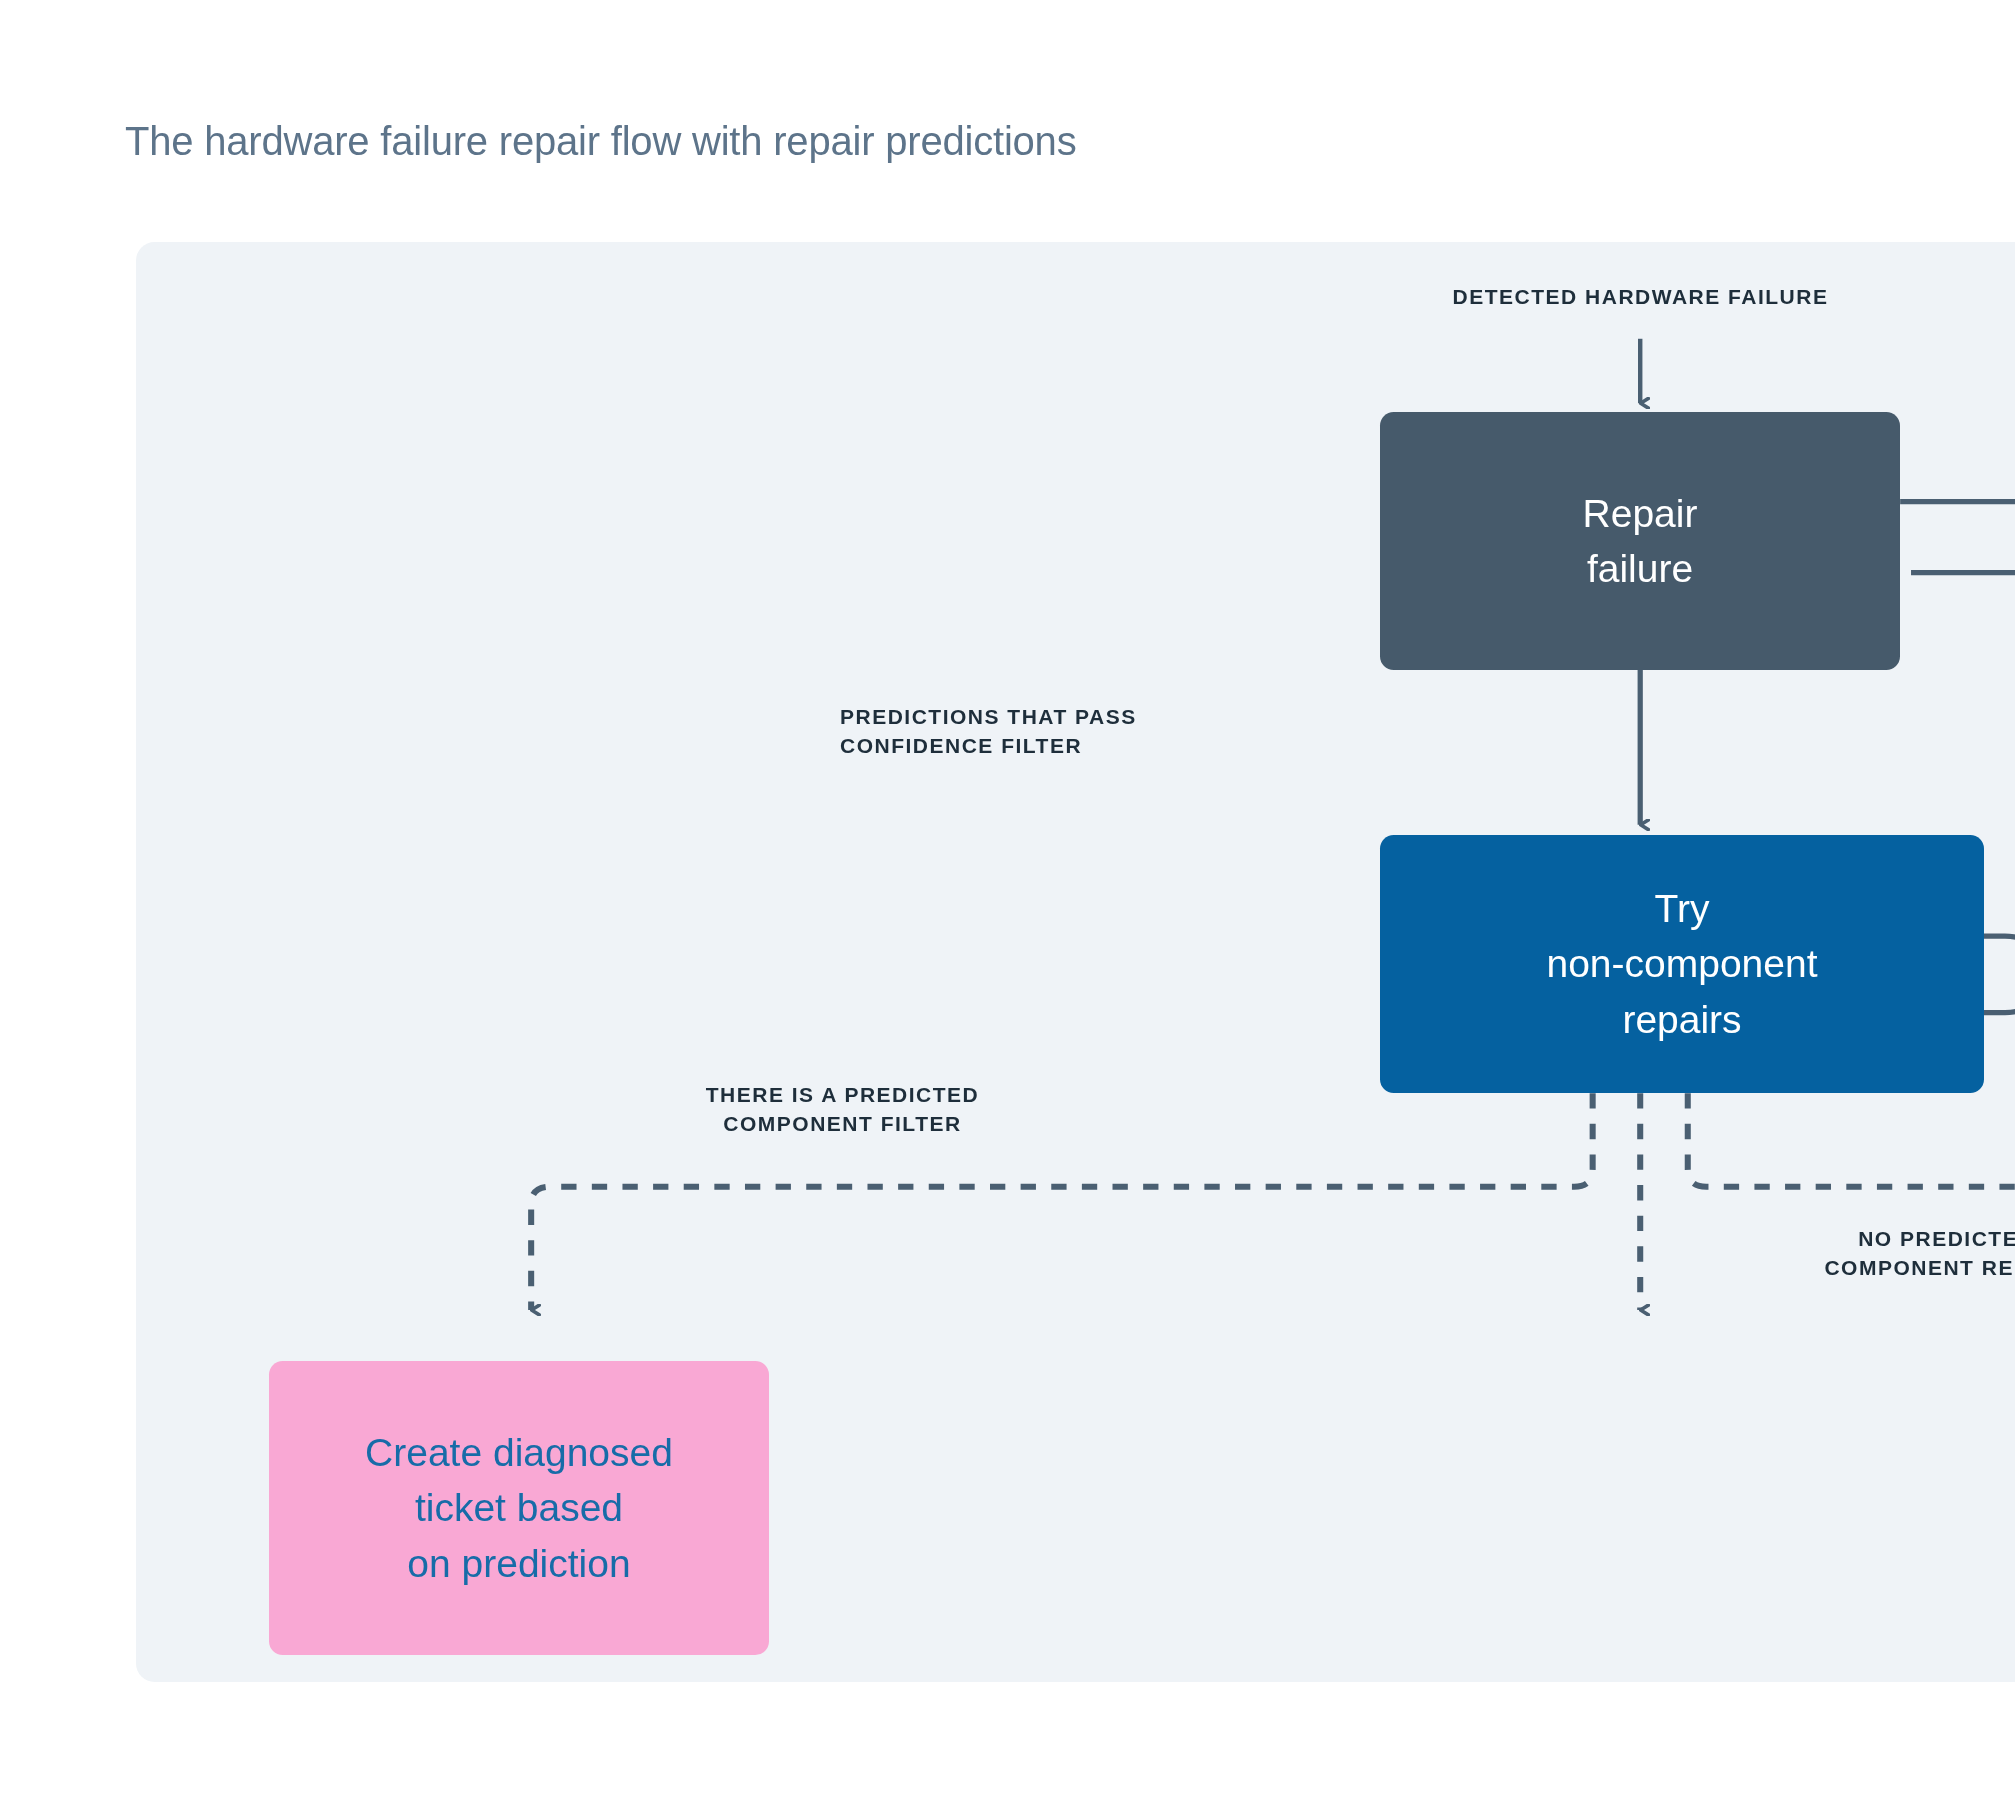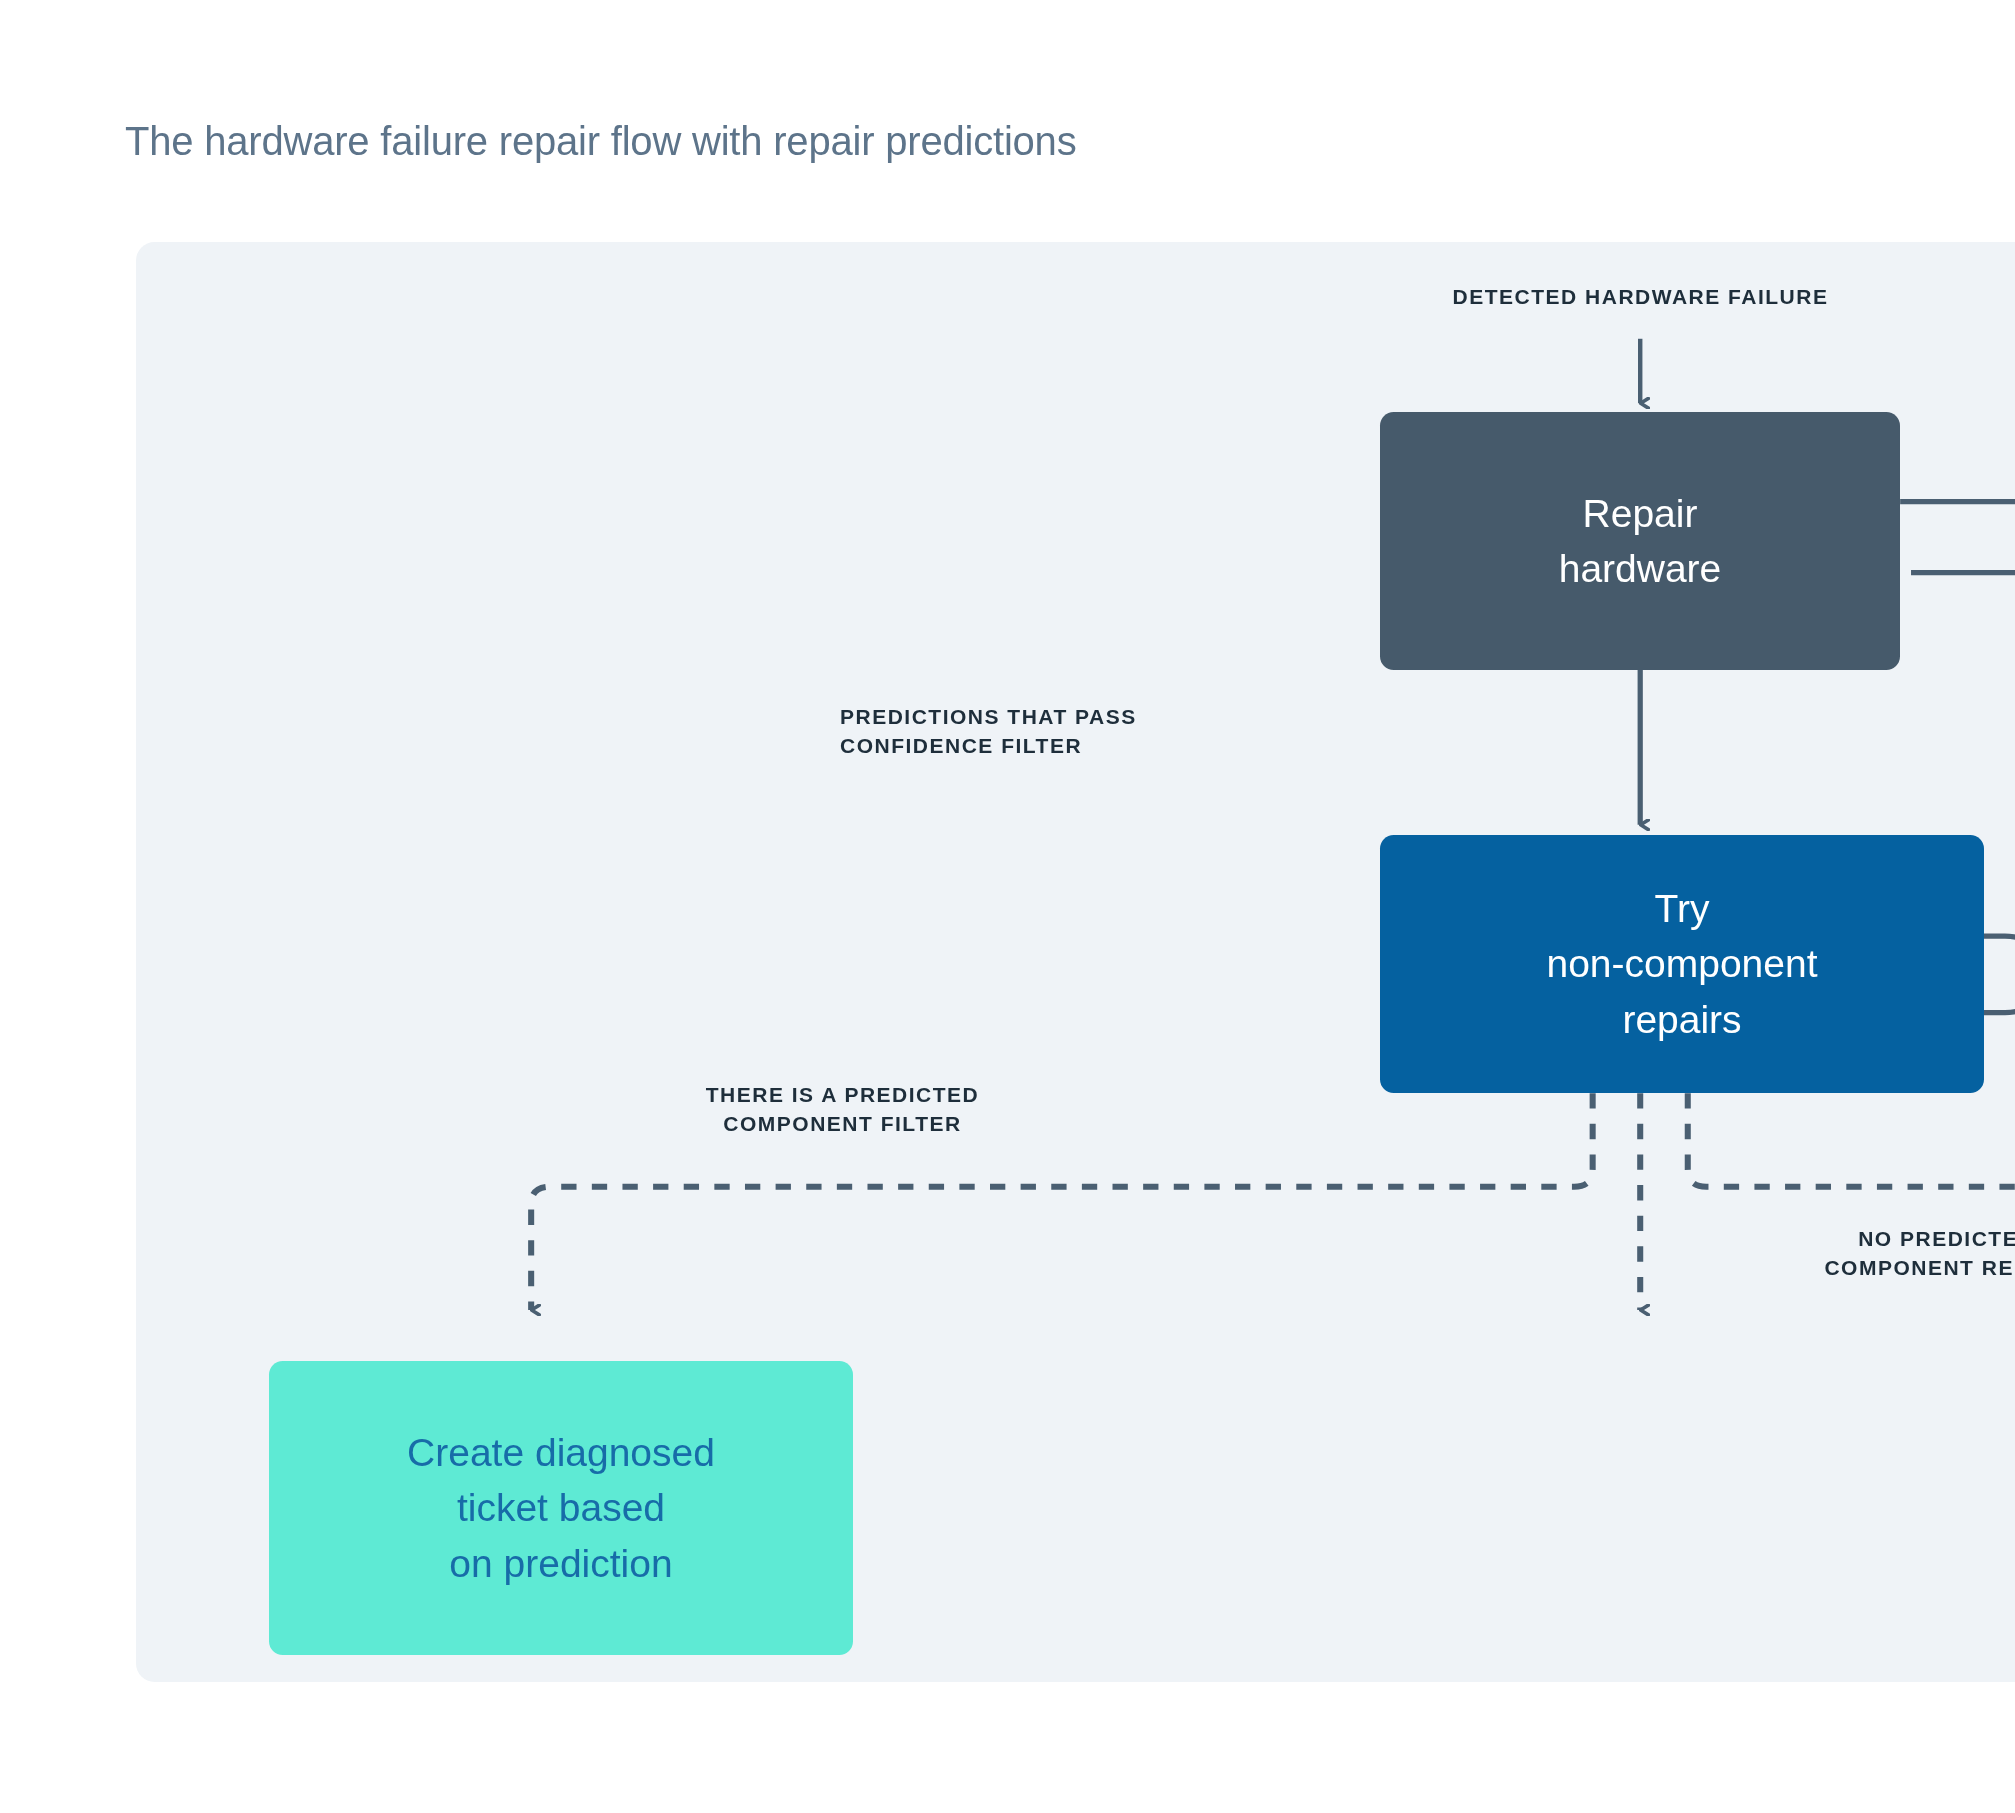--- a/index.html
+++ b/index.html
@@ -86,23 +86,23 @@
     top: 835px;
     width: 604px;
     height: 258px;
     background: #0561a0;
     color: #ffffff;
     font-size: 39px;
   }
 
   .node-outcome {
     top: 1361px;
-    width: 584px;
+    width: 500px;
     height: 294px;
-    background: #5eead4;
+    background: #f9a8d4;
     color: #176ca8;
     font-size: 39px;
   }
   .outcome-0 { left: 269px; }
   .outcome-1 { left: 1380px; }
 
   
   .caption {
     position: absolute;
     font-size: 21px;
@@ -155,21 +155,21 @@
 
     <path d="M3952 2712 L3952 2900 Q3952 2944 3906 2944 L1364 2944 Q1318 2944 1318 2988 L1318 3250" fill="none" stroke="#4a5f72" stroke-width="15" stroke-dasharray="38 38" stroke-linecap="butt" marker-end="url(#arrowDown)"></path>
 
     <path d="M4070 2712 L4070 3250" fill="none" stroke="#4a5f72" stroke-width="15" stroke-dasharray="38 38" stroke-linecap="butt" marker-end="url(#arrowDown)"></path>
 
     <path d="M4188 2712 L4188 2900 Q4188 2944 4234 2944 L6784 2944 Q6830 2944 6830 2988 L6830 3250" fill="none" stroke="#4a5f72" stroke-width="15" stroke-dasharray="38 38" stroke-linecap="butt" marker-end="url(#arrowDown)"></path>
   </svg>
 
   <div class="node node-handler">
     <span class="node-label">Repair
-hardware</span>
+failure</span>
   </div>
 
   <div class="node node-try">
     <span class="node-label">Try
 non-component
 repairs</span>
   </div>
 
   <div class="node node-outcome outcome-0">
     <span class="node-label">Create diagnosed

